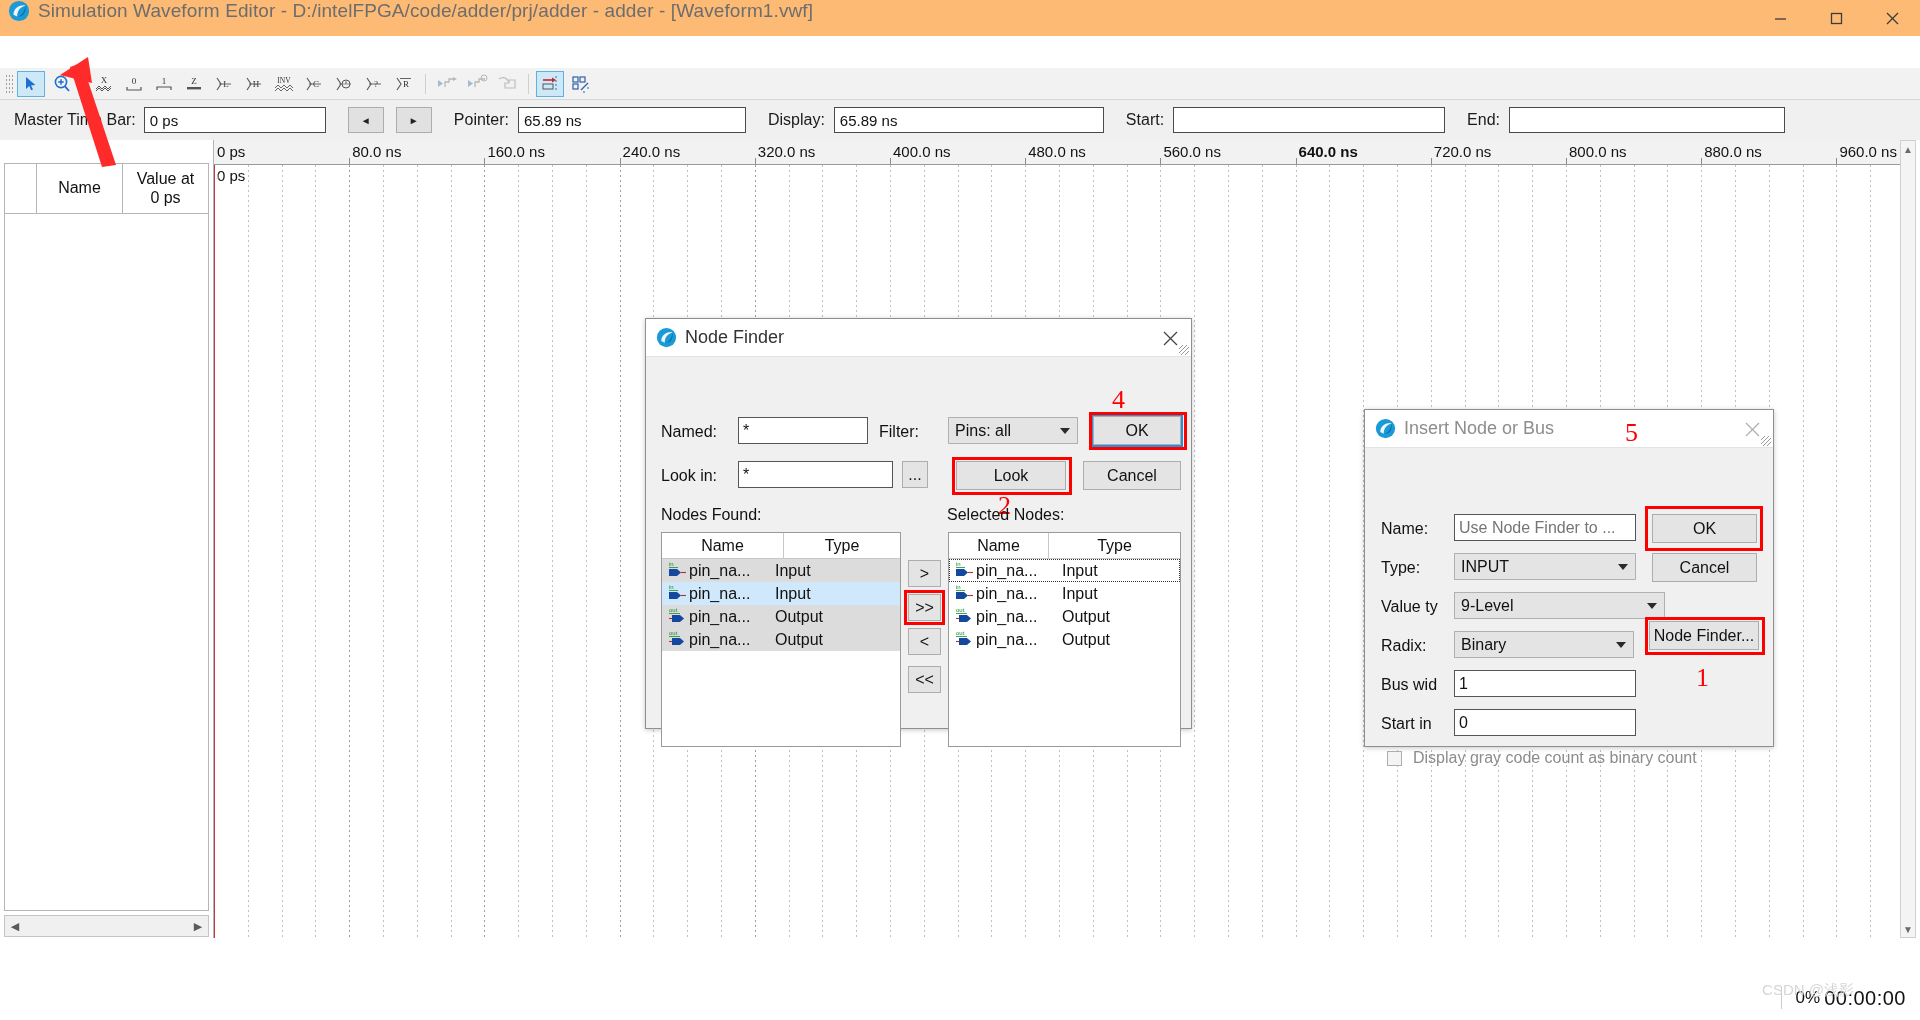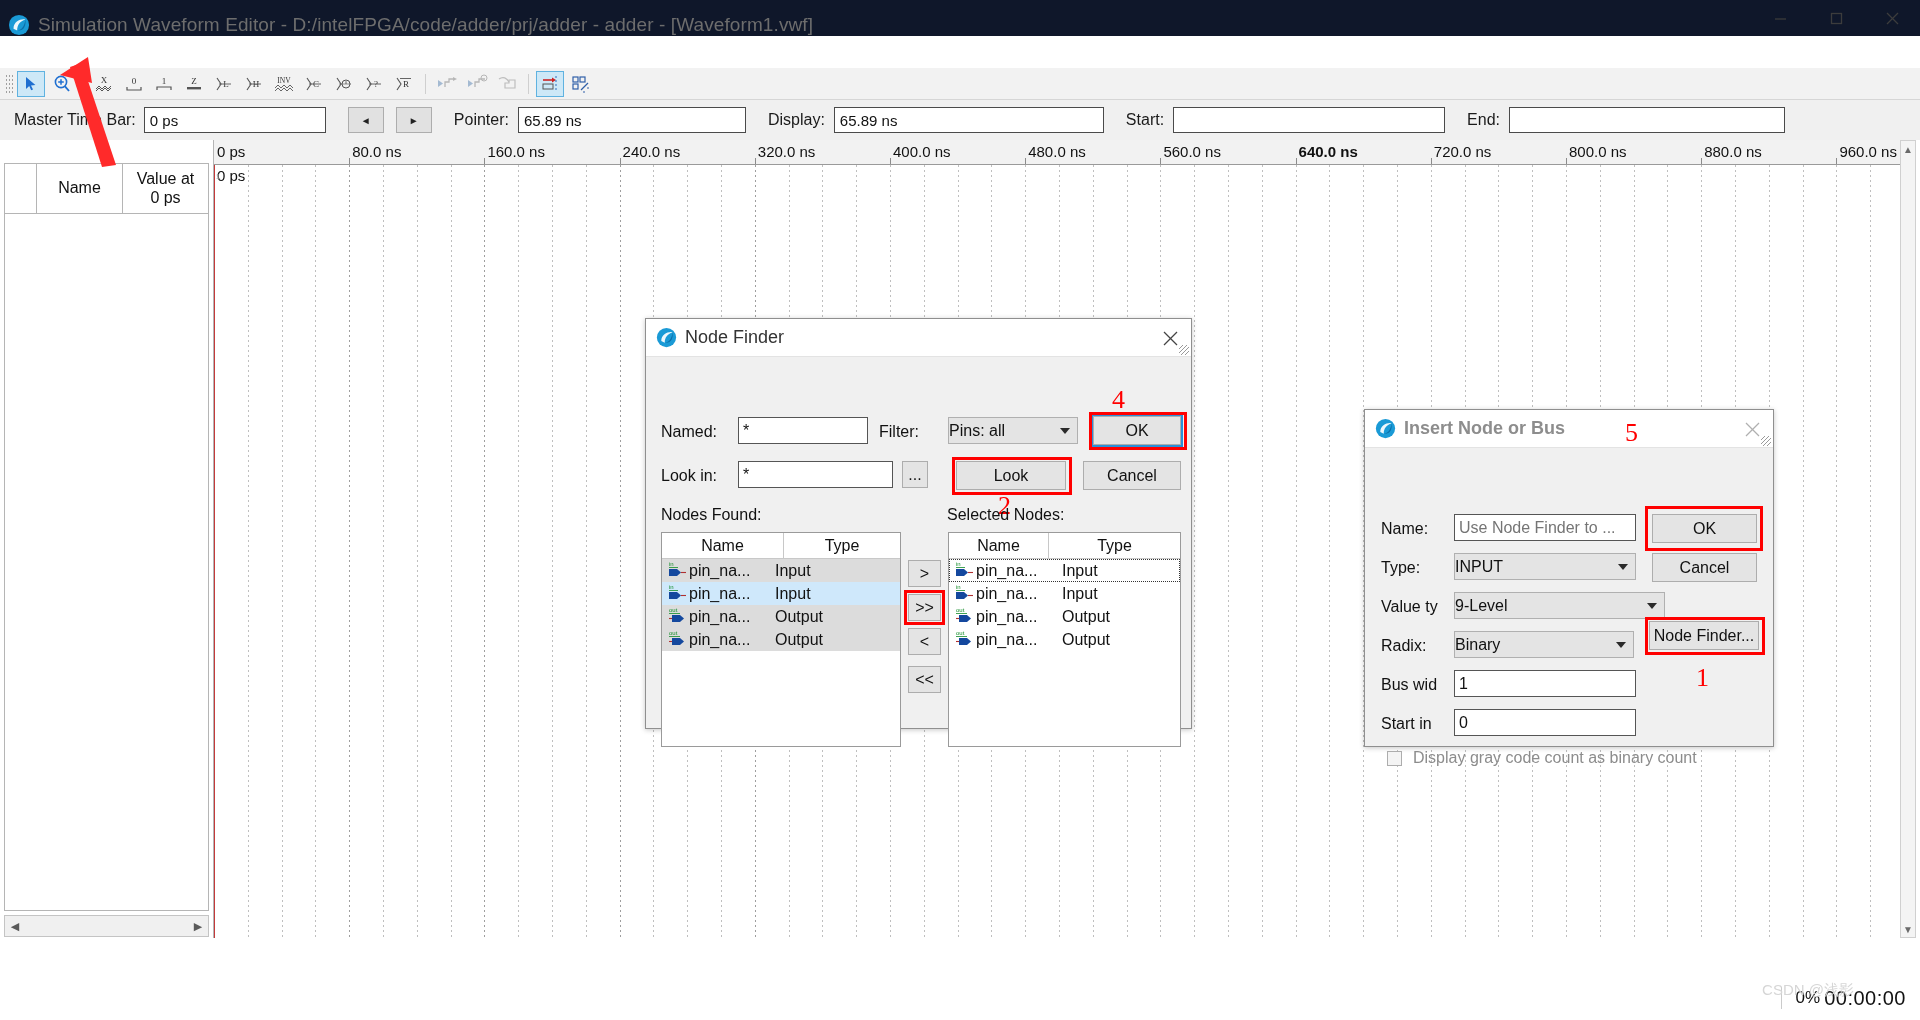--- a/index.html
+++ b/index.html
@@ -12,22 +12,22 @@
   }
   #app {
     position: relative;
     width: 1920px; height: 1020px;
     background: #ffffff;
   }
 
   
   .titlebar {
     position: absolute; left: 0; top: 0; width: 1920px; height: 36px;
-    background: #0f172a;
-    display: flex; align-items: flex-end;
+    background: #fdba74;
+    display: flex; align-items: flex-start;
   }
   .app-logo {
     width: 22px; height: 22px; margin-left: 8px; margin-right: 8px;
     flex: 0 0 auto;
   }
   .title-text {
     font-size: 19px; color: #6d6d6d; letter-spacing: 0.1px;
     white-space: nowrap;
   }
   .win-controls {
@@ -196,38 +196,38 @@
     position: absolute; background: #f0f0f0;
     border: 1px solid #8f8f8f; box-shadow: 0 1px 5px rgba(0,0,0,0.22);
   }
   .dlg-title {
     height: 38px; background: #ffffff; display: flex; align-items: center;
     padding-left: 10px; border-bottom: 1px solid #e3e3e3;
   }
   .dlg-title .t {
     font-size: 18px; color: #333; margin-left: 8px;
   }
-  .dlg-title.inactive .t { color: #8d8d8d; font-weight: bold; }
+  .dlg-title.inactive .t { color: #8d8d8d; }
   .dlg-close {
     position: absolute; right: 6px; top: 6px; width: 30px; height: 26px;
     display: flex; align-items: center; justify-content: center; color: #444;
   }
   .dlg-close.inactive { color: #b0b0b0; }
   .dlg-body { position: relative; }
   .lbl { font-size: 16px; color: #111; white-space: nowrap; }
   .txtbox {
     border: 1px solid #555; background: #ffffff;
     font-size: 16px; color: #111; padding: 0 4px;
     font-family: "Liberation Sans", sans-serif;
   }
   .txtbox.ph { color: #8e8e8e; }
   .combo {
     background: #e4e4e4; border: 1px solid #b0b0b0;
     font-size: 16px; color: #111; display: flex; align-items: center;
-    position: relative;
+    padding-left: 6px; position: relative;
   }
   .combo .caret {
     position: absolute; right: 7px; top: 50%; transform: translateY(-50%);
     width: 0; height: 0; border-left: 5px solid transparent;
     border-right: 5px solid transparent; border-top: 6px solid #2a2a2a;
   }
   .btn {
     background: #e4e4e4; border: 1px solid #adadad;
     font-size: 16px; color: #111;
     display: flex; align-items: center; justify-content: center;

